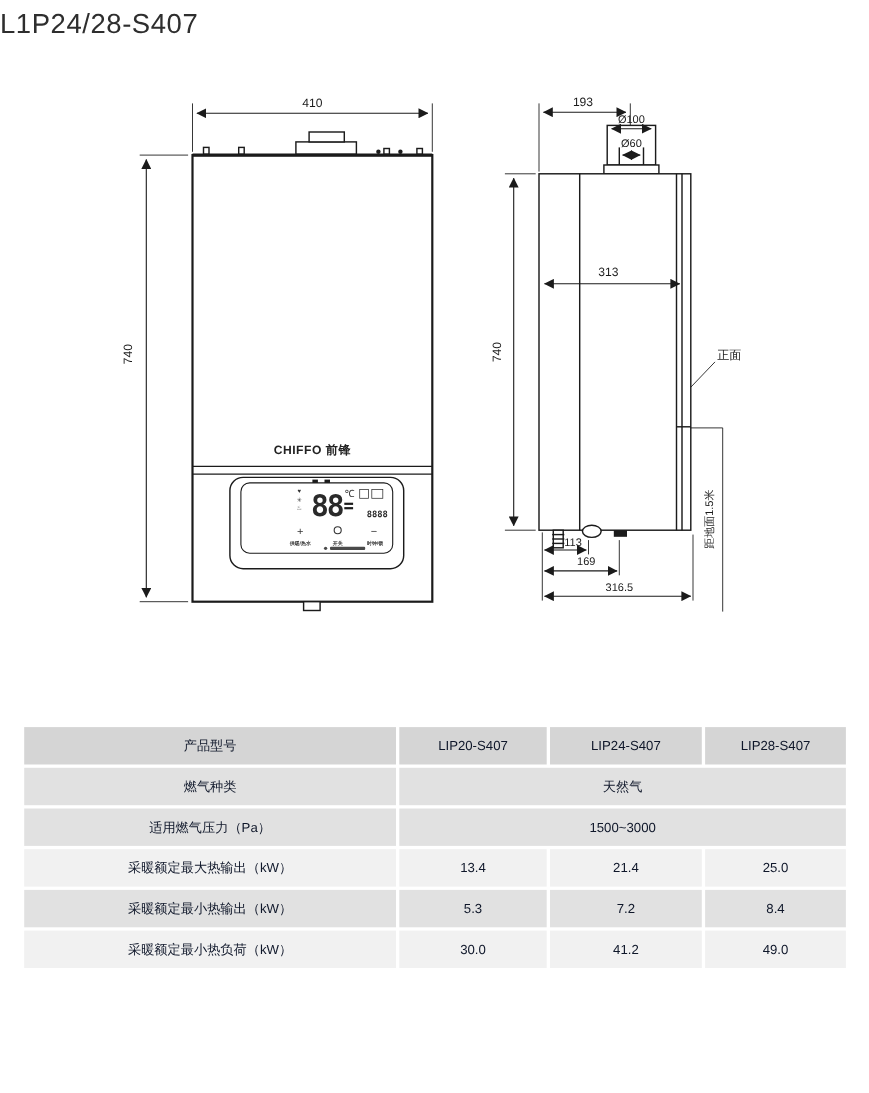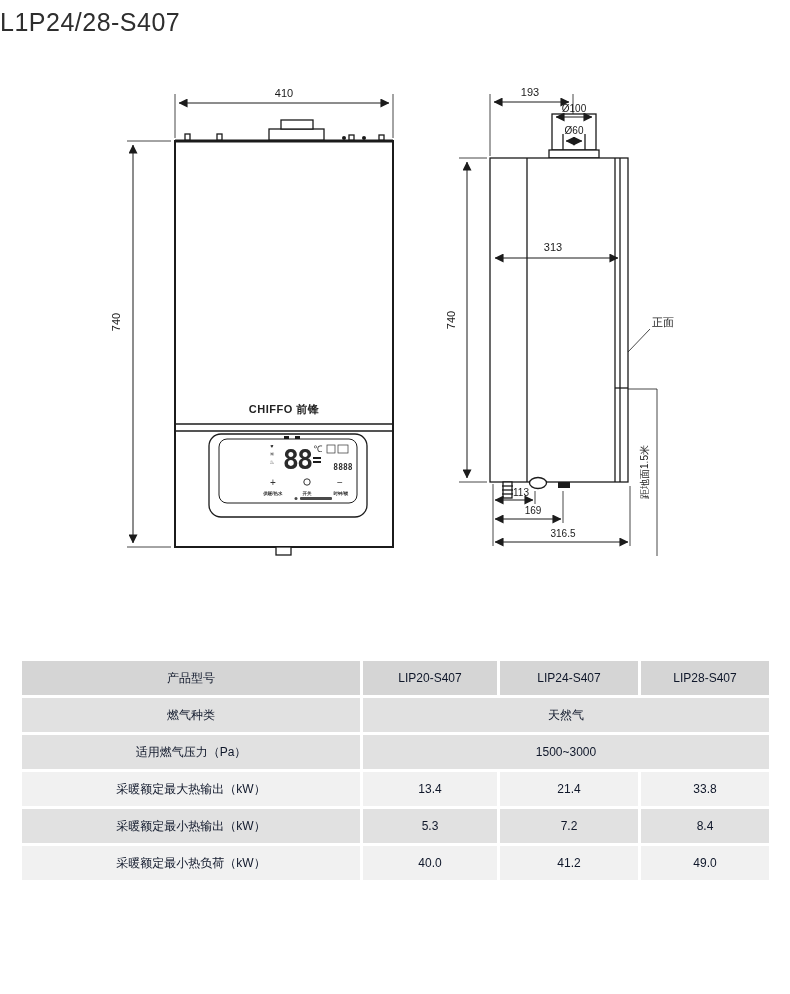--- a/index.html
+++ b/index.html
@@ -177,28 +177,28 @@
     <td colspan="3">天然气</td>
   </tr>
   <tr class="even">
     <td>适用燃气压力（Pa）</td>
     <td colspan="3">1500~3000</td>
   </tr>
   <tr class="odd">
     <td>采暖额定最大热输出（kW）</td>
     <td>13.4</td>
     <td>21.4</td>
-    <td>33.8</td>
+    <td>25.0</td>
   </tr>
   <tr class="even">
     <td>采暖额定最小热输出（kW）</td>
     <td>5.3</td>
     <td>7.2</td>
     <td>8.4</td>
   </tr>
   <tr class="odd">
     <td>采暖额定最小热负荷（kW）</td>
-    <td>40.0</td>
+    <td>30.0</td>
     <td>41.2</td>
     <td>49.0</td>
   </tr>
 </tbody>
   </table>
 
 </body></html>

